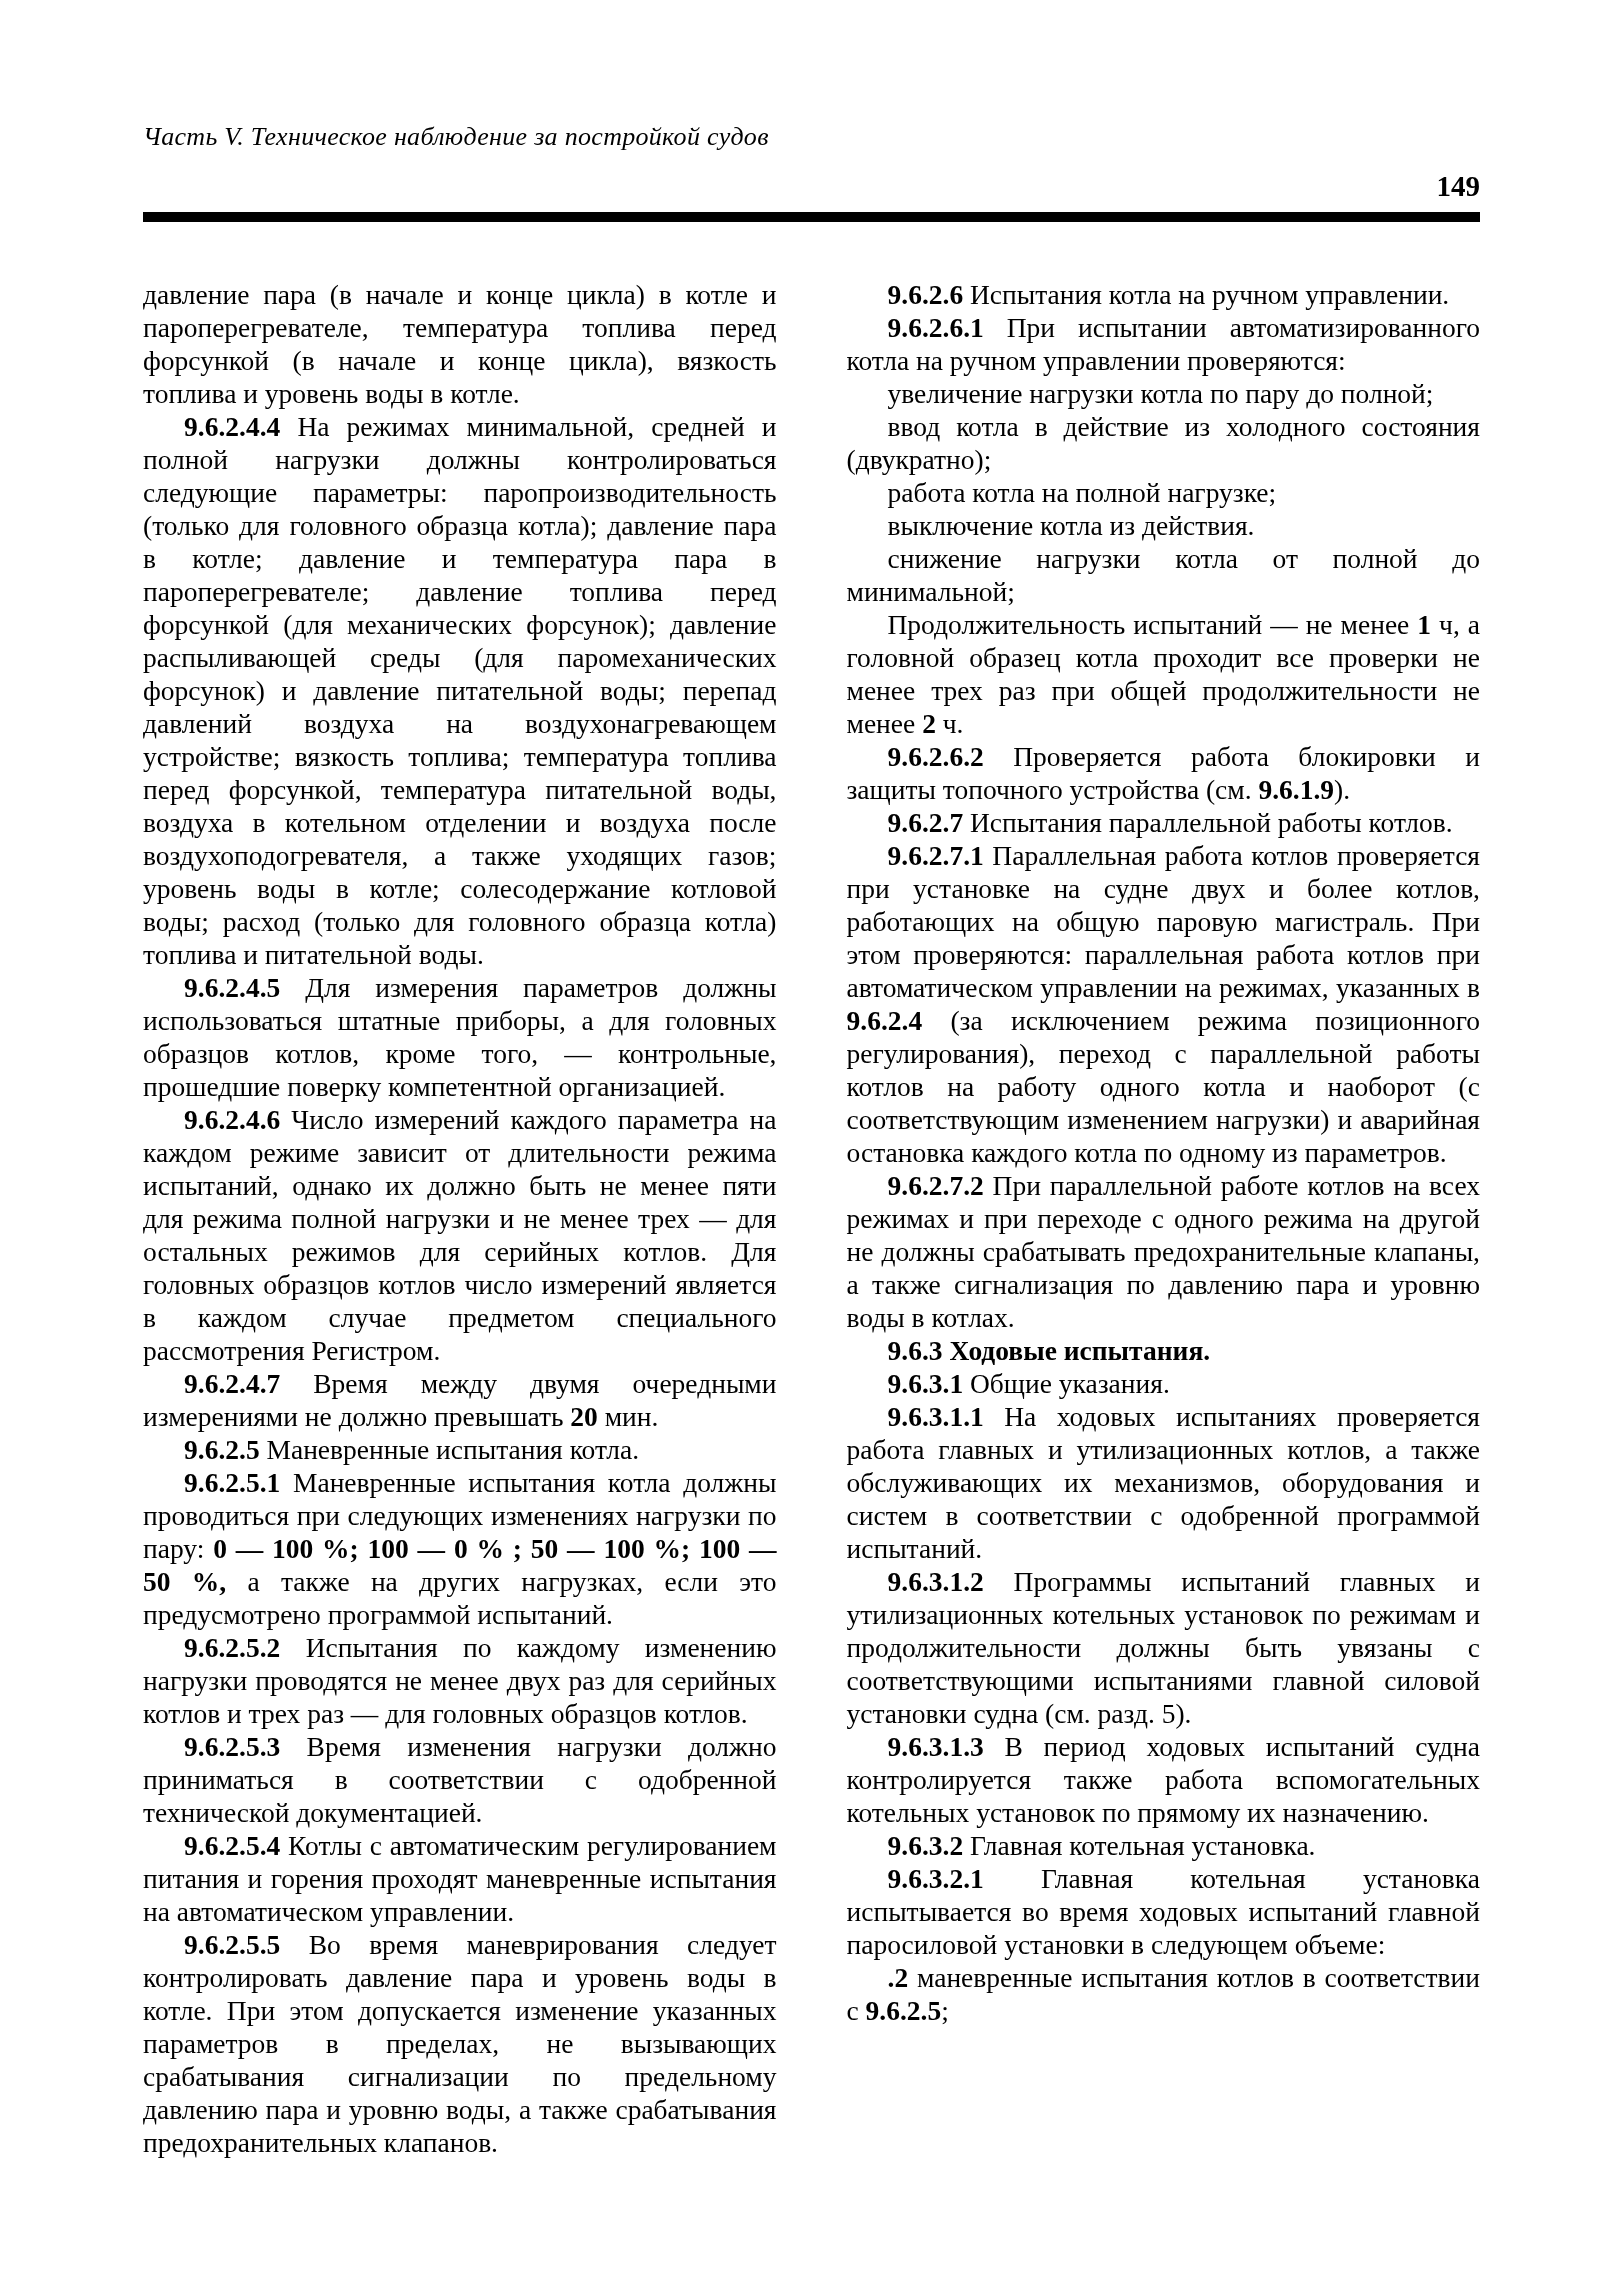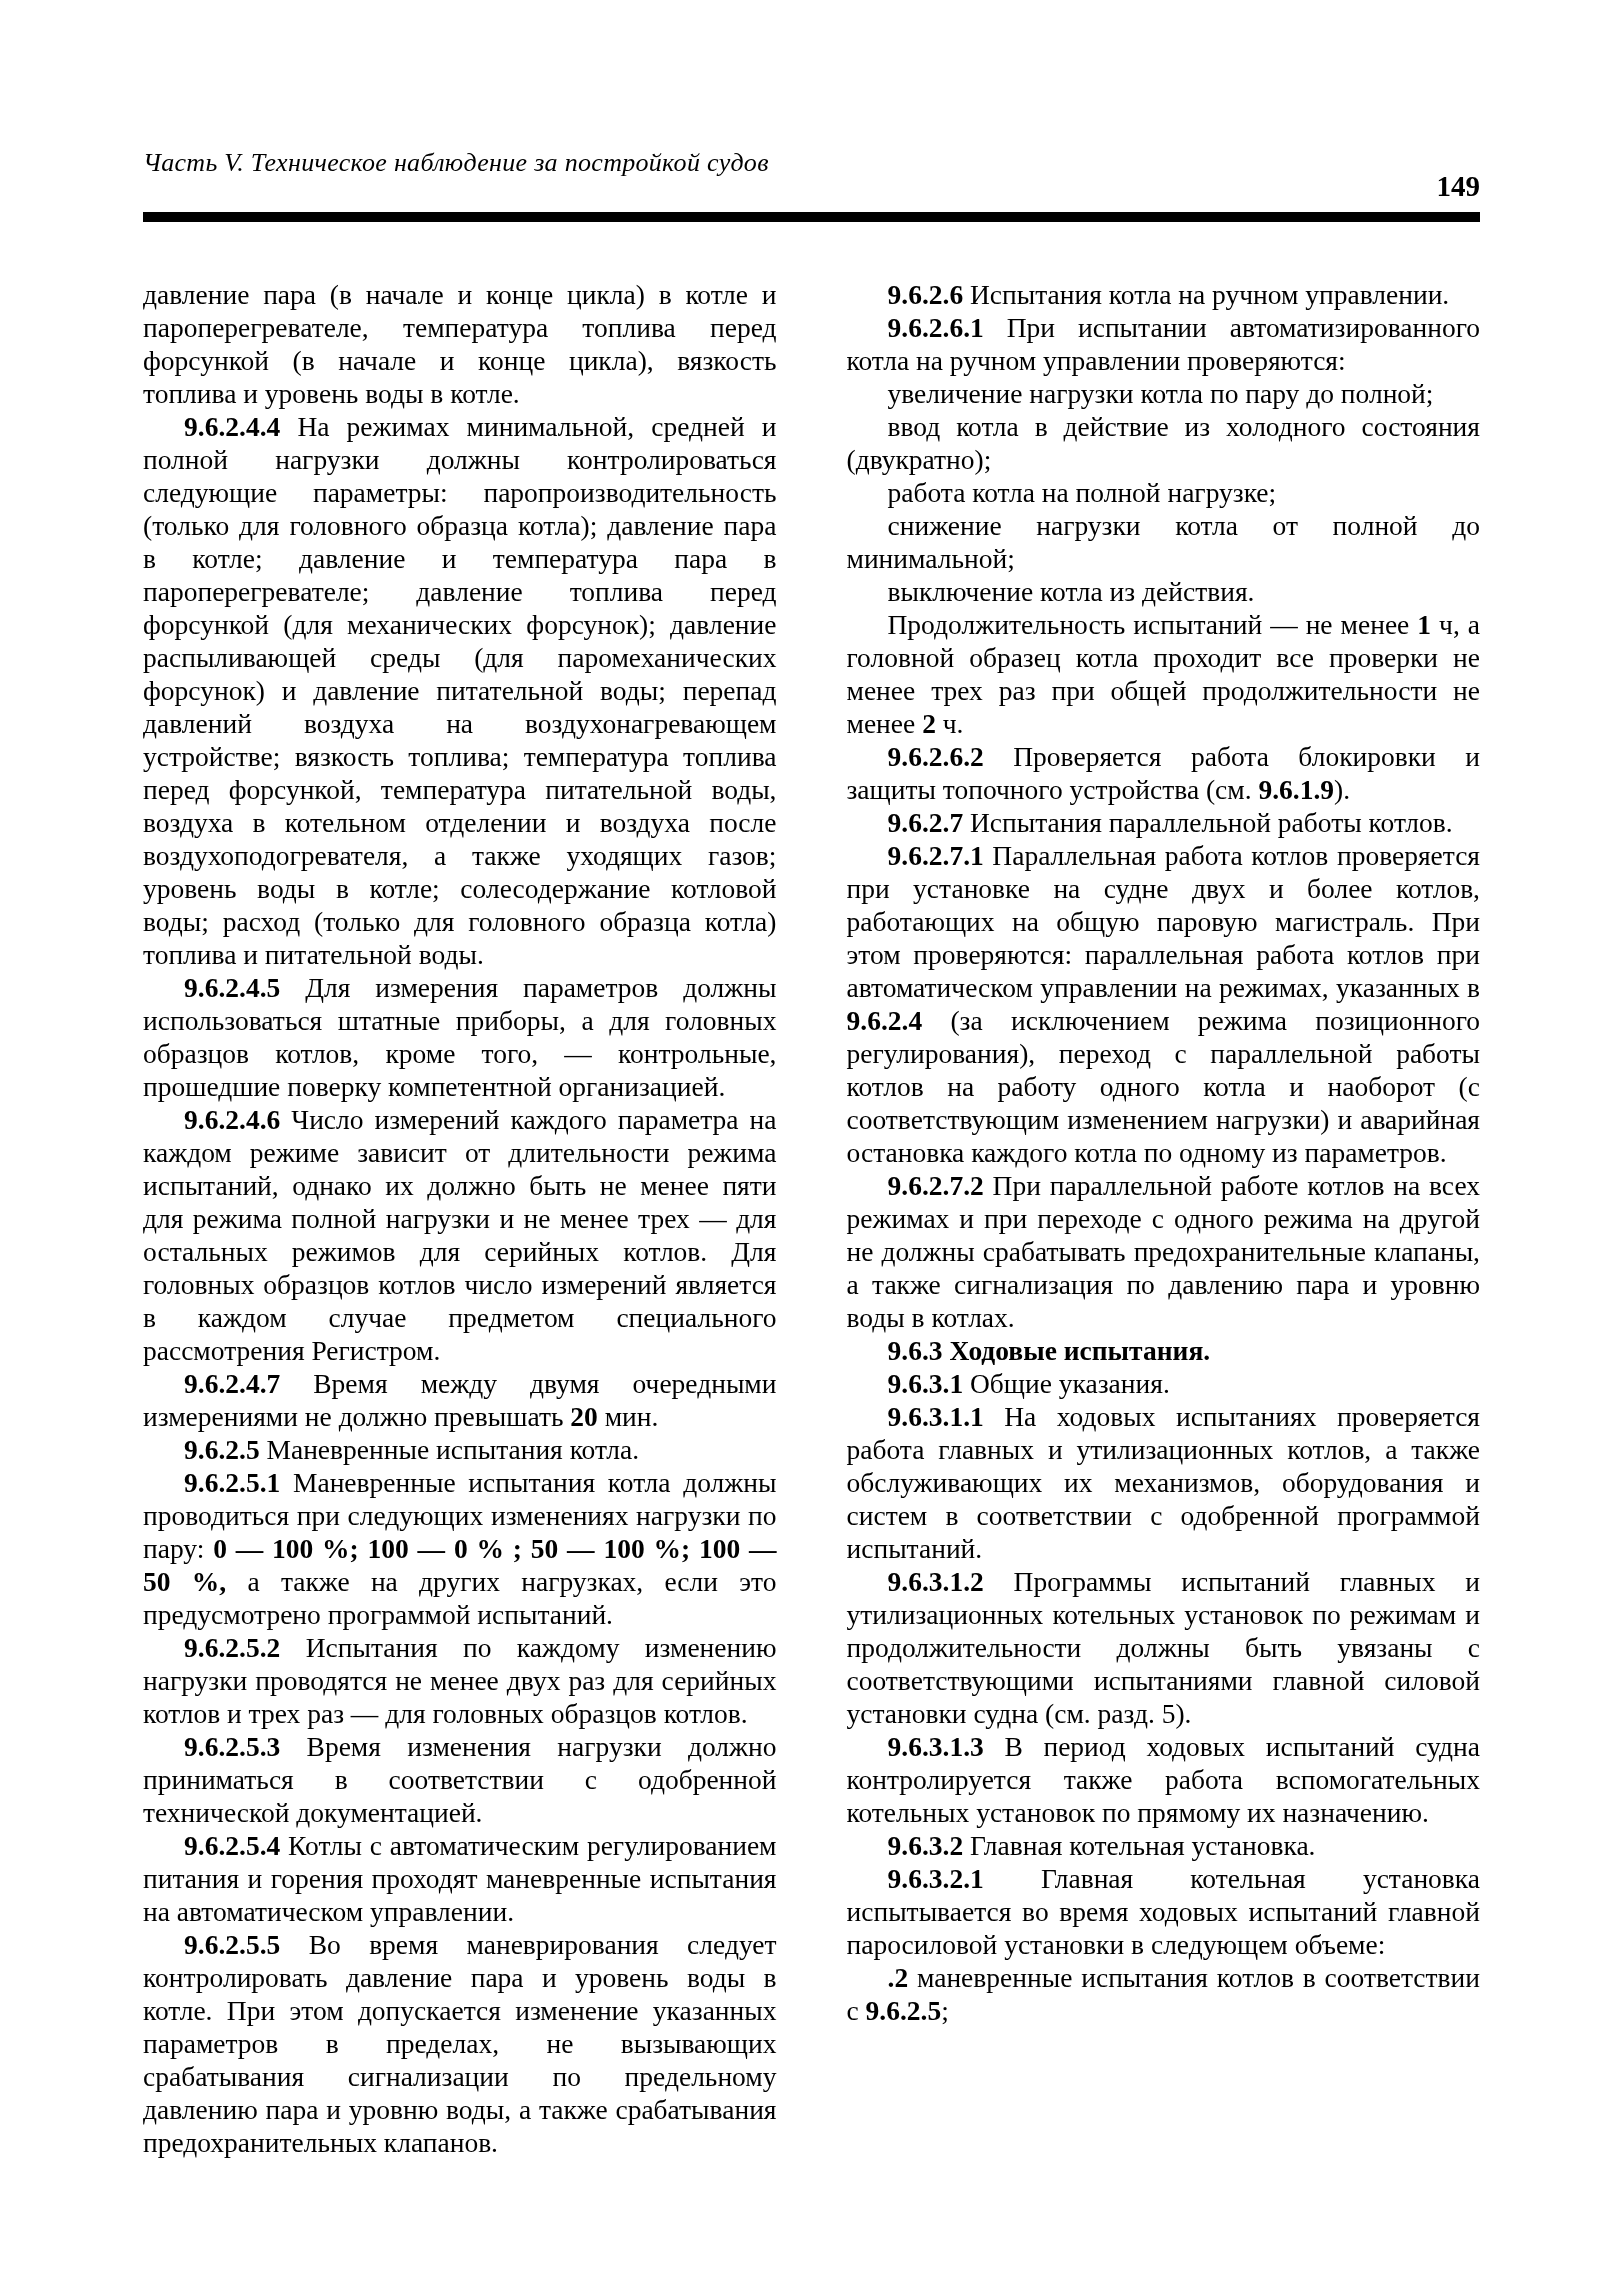--- a/index.html
+++ b/index.html
@@ -14,21 +14,21 @@
     background: #ffffff;
     color: #000000;
     font-family: "Liberation Serif", "DejaVu Serif", serif;
     box-sizing: border-box;
     padding: 0 143px;
     overflow: hidden;
   }
   .running-head {
     display: flex;
     justify-content: space-between;
-    align-items: center;
+    align-items: flex-start;
     padding-top: 122px;
     margin-bottom: 3.9px;
   }
   .running-head .title {
     font-style: italic;
     font-size: 26px;
     letter-spacing: 0.3px;
     white-space: nowrap;
   }
   .running-head .pagenum {
@@ -85,22 +85,22 @@
         <p class="indent"><span class="bold">9.6.2.5.3</span><span> Время изменения нагрузки должно приниматься в соответствии с одобренной технической документацией.</span></p>
         <p class="indent"><span class="bold">9.6.2.5.4</span><span> Котлы с автоматическим регулированием питания и горения проходят маневренные испытания на автоматическом управлении.</span></p>
         <p class="indent"><span class="bold">9.6.2.5.5</span><span> Во время маневрирования следует контролировать давление пара и уровень воды в котле. При этом допускается изменение указанных параметров в пределах, не вызывающих срабатывания сигнализации по предельному давлению пара и уровню воды, а также срабатывания предохранительных клапанов.</span></p>
       </div>
     <div class="col">
         <p class="indent"><span class="bold">9.6.2.6</span><span> Испытания котла на ручном управлении.</span></p>
         <p class="indent"><span class="bold">9.6.2.6.1</span><span> При испытании автоматизированного котла на ручном управлении проверяются:</span></p>
         <p class="indent"><span>увеличение нагрузки котла по пару до полной;</span></p>
         <p class="indent"><span>ввод котла в действие из холодного состояния (двукратно);</span></p>
         <p class="indent"><span>работа котла на полной нагрузке;</span></p>
+        <p class="indent"><span>выключение котла из действия.</span></p>
         <p class="indent"><span>снижение нагрузки котла от полной до минимальной;</span></p>
-        <p class="indent"><span>выключение котла из действия.</span></p>
         <p class="indent"><span>Продолжительность испытаний — не менее </span><span class="bold">1</span><span> ч, а головной образец котла проходит все проверки не менее трех раз при общей продолжительности не менее </span><span class="bold">2</span><span> ч.</span></p>
         <p class="indent"><span class="bold">9.6.2.6.2</span><span> Проверяется работа блокировки и защиты топочного устройства (см. </span><span class="bold">9.6.1.9</span><span>).</span></p>
         <p class="indent"><span class="bold">9.6.2.7</span><span> Испытания параллельной работы котлов.</span></p>
         <p class="indent"><span class="bold">9.6.2.7.1</span><span> Параллельная работа котлов проверяется при установке на судне двух и более котлов, работающих на общую паровую магистраль. При этом проверяются: параллельная работа котлов при автоматическом управлении на режимах, указанных в </span><span class="bold">9.6.2.4</span><span> (за исключением режима позиционного регулирования), переход с параллельной работы котлов на работу одного котла и наоборот (с соответствующим изменением нагрузки) и аварийная остановка каждого котла по одному из параметров.</span></p>
         <p class="indent"><span class="bold">9.6.2.7.2</span><span> При параллельной работе котлов на всех режимах и при переходе с одного режима на другой не должны срабатывать предохранительные клапаны, а также сигнализация по давлению пара и уровню воды в котлах.</span></p>
         <p class="indent"><span class="bold">9.6.3 Ходовые испытания.</span></p>
         <p class="indent"><span class="bold">9.6.3.1</span><span> Общие указания.</span></p>
         <p class="indent"><span class="bold">9.6.3.1.1</span><span> На ходовых испытаниях проверяется работа главных и утилизационных котлов, а также обслуживающих их механизмов, оборудования и систем в соответствии с одобренной программой испытаний.</span></p>
         <p class="indent"><span class="bold">9.6.3.1.2</span><span> Программы испытаний главных и утилизационных котельных установок по режимам и продолжительности должны быть увязаны с соответствующими испытаниями главной силовой установки судна (см. разд. 5).</span></p>
         <p class="indent"><span class="bold">9.6.3.1.3</span><span> В период ходовых испытаний судна контролируется также работа вспомогательных котельных установок по прямому их назначению.</span></p>

